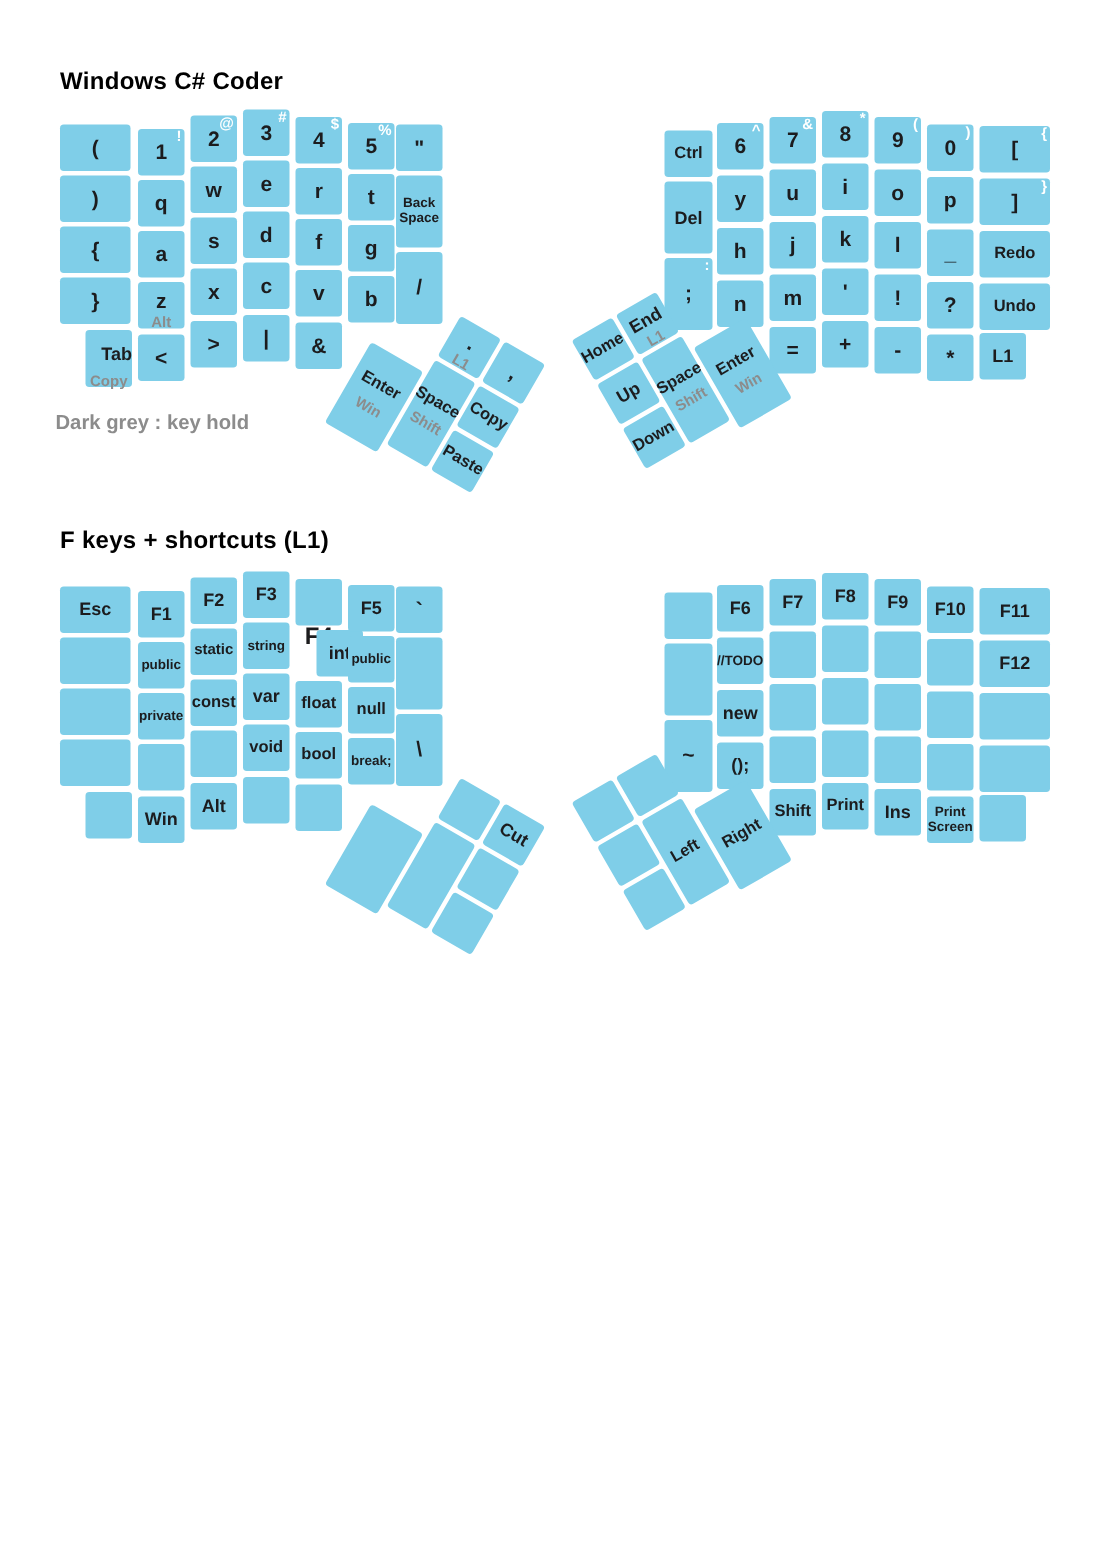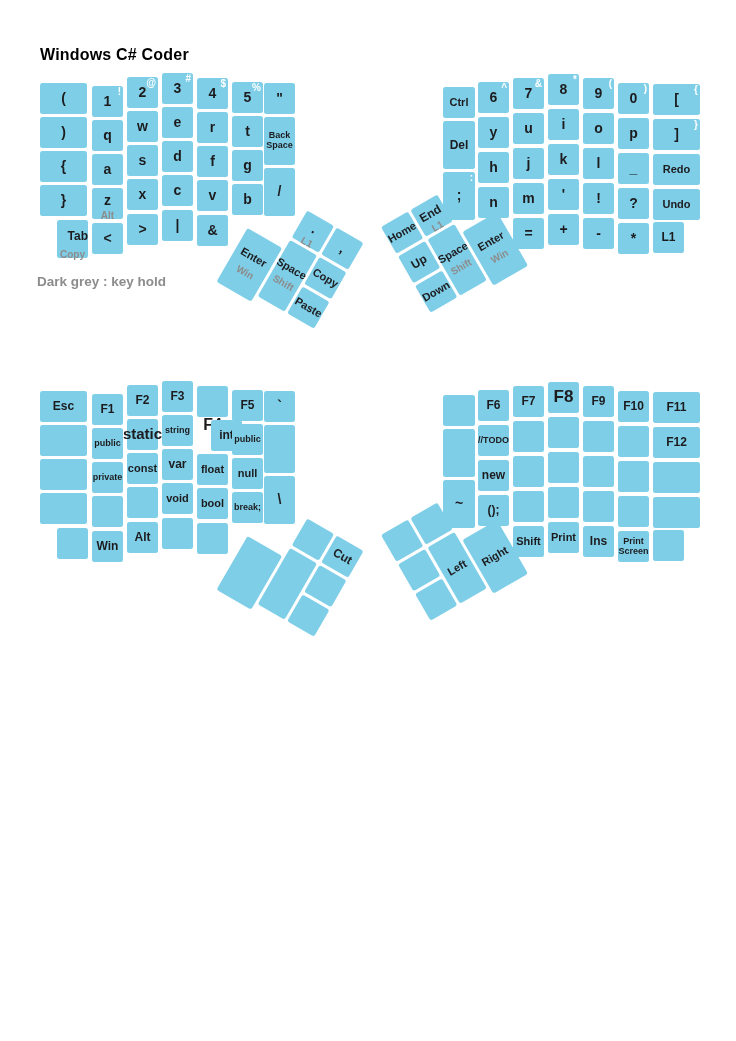--- a/index.html
+++ b/index.html
@@ -19,20 +19,21 @@
   .key .shiftleg{position:absolute;top:1px;right:2px;font-size:10px;line-height:1;color:var(--shift,#fff);font-weight:bold;}
   .cluster{position:absolute;display:flex;gap:3px;align-items:flex-start;transform-origin:0 0;}
   .tcol{display:flex;flex-direction:column;gap:3px;}
 </style>
 </head>
 <body>
 
 <div class="page" id="board">
   <h1 class="title t1">Windows C# Coder</h1>
   <div class="note">Dark grey : key hold</div>
+  <h1 class="title t2">F keys + shortcuts (L1)</h1>
 <div class="key" style="width: 47px; height: 31px; position: absolute; left: 40px; top: 83px;">
       <span class="tap" style="font-size: 14px;">(</span>
     </div>
     <div class="key" style="width: 47px; height: 31px; position: absolute; left: 40px; top: 117px;">
       <span class="tap" style="font-size: 14px;">)</span>
     </div>
     <div class="key" style="width: 47px; height: 31px; position: absolute; left: 40px; top: 151px;">
       <span class="tap" style="font-size: 14px;">{</span>
     </div>
     <div class="key" style="width: 47px; height: 31px; position: absolute; left: 40px; top: 185px;">
@@ -308,21 +309,21 @@
       <span class="tap" style="font-size: 9px;">private</span>
     </div>
     <div class="key" style="width: 31px; height: 31px; position: absolute; left: 92px; top: 496px;"></div>
     <div class="key" style="width: 31px; height: 31px; position: absolute; left: 92px; top: 531px;">
       <span class="tap" style="font-size: 12px;">Win</span>
     </div>
     <div class="key" style="width: 31px; height: 31px; position: absolute; left: 127px; top: 385px;">
       <span class="tap" style="font-size: 12px;">F2</span>
     </div>
     <div class="key" style="width: 31px; height: 31px; position: absolute; left: 127px; top: 419px;">
-      <span class="tap" style="font-size: 15px;">static</span>
+      <span class="tap" style="font-size: 10px;">static</span>
     </div>
     <div class="key" style="width: 31px; height: 31px; position: absolute; left: 127px; top: 453px;">
       <span class="tap" style="font-size: 11px;">const</span>
     </div>
     <div class="key" style="width: 31px; height: 31px; position: absolute; left: 127px; top: 487px;"></div>
     <div class="key" style="width: 31px; height: 31px; position: absolute; left: 127px; top: 522px;">
       <span class="tap" style="font-size: 12px;">Alt</span>
     </div>
     <div class="key" style="width: 31px; height: 31px; position: absolute; left: 162px; top: 381px;">
       <span class="tap" style="font-size: 12px;">F3</span>
@@ -389,21 +390,21 @@
     <div class="key" style="width: 31px; height: 31px; position: absolute; left: 513px; top: 386px;">
       <span class="tap" style="font-size: 12px;">F7</span>
     </div>
     <div class="key" style="width: 31px; height: 31px; position: absolute; left: 513px; top: 421px;"></div>
     <div class="key" style="width: 31px; height: 31px; position: absolute; left: 513px; top: 456px;"></div>
     <div class="key" style="width: 31px; height: 31px; position: absolute; left: 513px; top: 491px;"></div>
     <div class="key" style="width: 31px; height: 31px; position: absolute; left: 513px; top: 526px;">
       <span class="tap" style="font-size: 11px;">Shift</span>
     </div>
     <div class="key" style="width: 31px; height: 31px; position: absolute; left: 548px; top: 382px;">
-      <span class="tap" style="font-size: 17px;">F8</span>
+      <span class="tap" style="font-size: 12px;">F8</span>
     </div>
     <div class="key" style="width: 31px; height: 31px; position: absolute; left: 548px; top: 417px;"></div>
     <div class="key" style="width: 31px; height: 31px; position: absolute; left: 548px; top: 452px;"></div>
     <div class="key" style="width: 31px; height: 31px; position: absolute; left: 548px; top: 487px;"></div>
     <div class="key" style="width: 31px; height: 31px; position: absolute; left: 548px; top: 522px;">
       <span class="tap" style="font-size: 11px;">Print</span>
     </div>
     <div class="key" style="width: 31px; height: 31px; position: absolute; left: 583px; top: 386px;">
       <span class="tap" style="font-size: 12px;">F9</span>
     </div>

